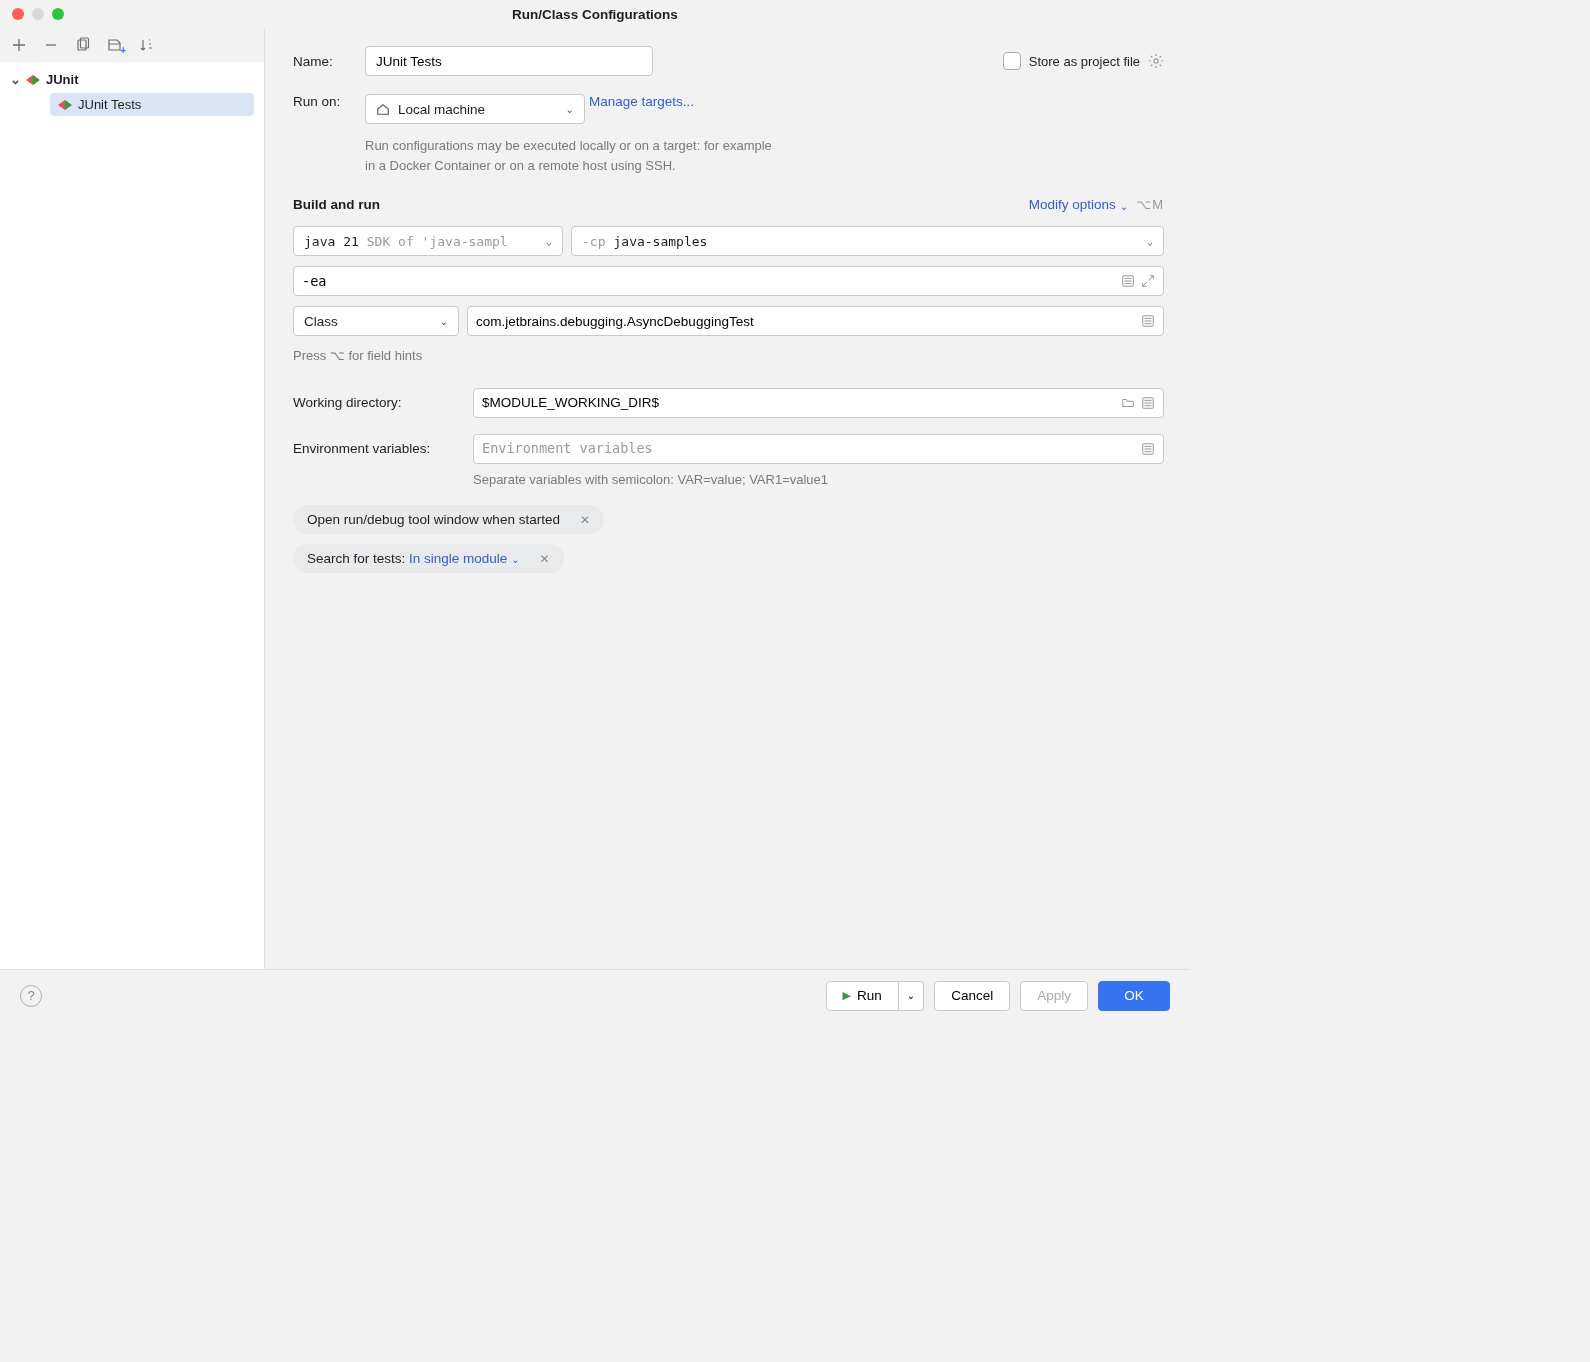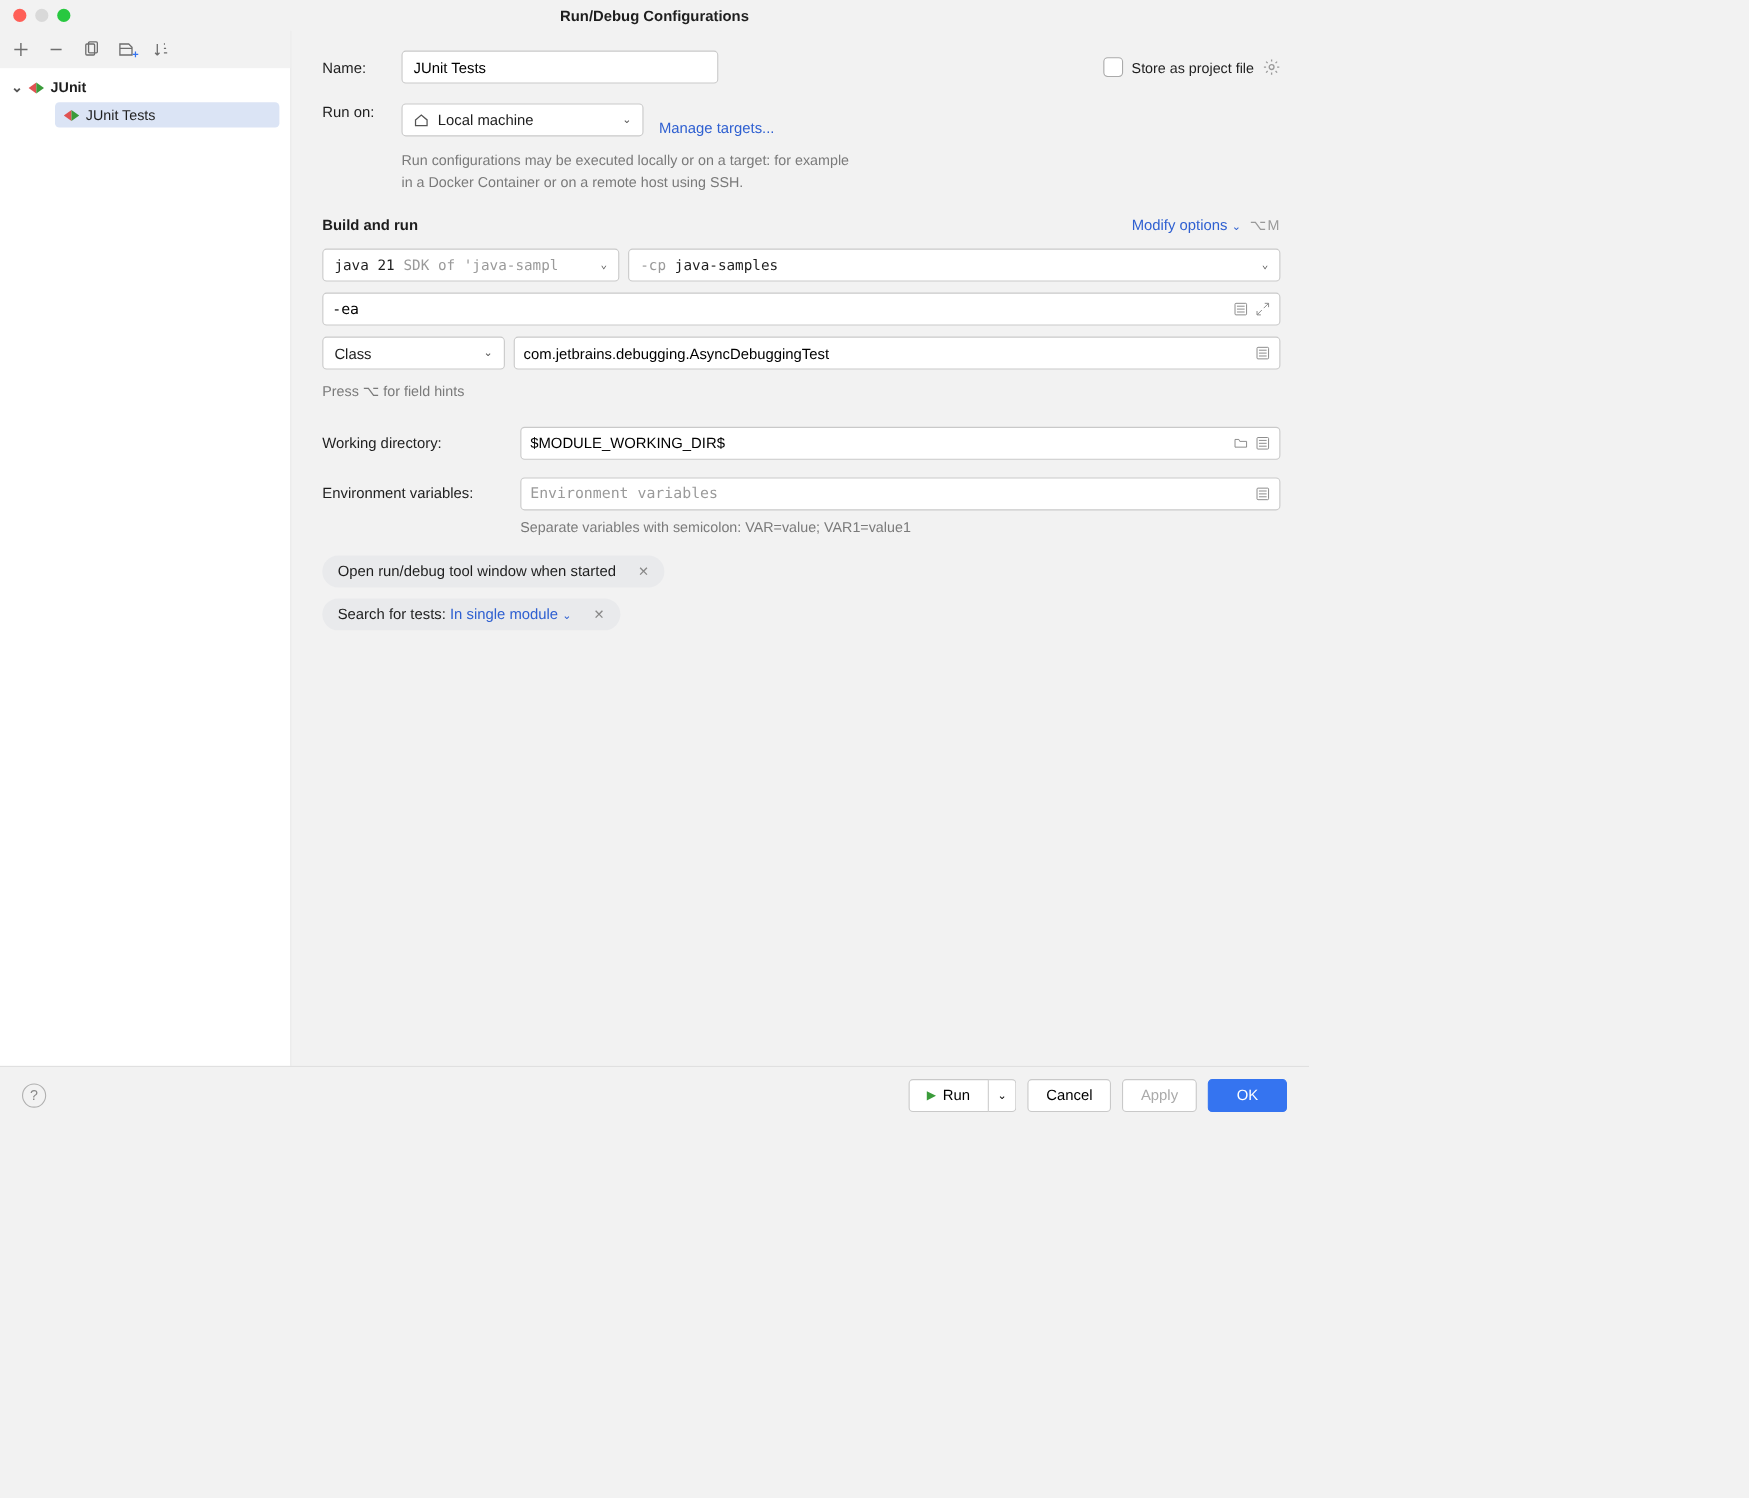--- a/index.html
+++ b/index.html
@@ -166,21 +166,21 @@
 </head>
 <body>
 
 <div class="window">
   <div class="titlebar">
     <div class="traffic-lights">
       <div class="tl red"></div>
       <div class="tl yellow"></div>
       <div class="tl green"></div>
     </div>
-    <div class="title">Run/Debug Configurations</div>
+    <div class="title">Run/Class Configurations</div>
   </div>
 
   <div class="body">
     <div class="sidebar">
       <div class="sidebar-toolbar">
         <span class="ticon">
           <svg width="16" height="16" viewBox="0 0 16 16">
               <path d="M8 2v12M2 8h12" stroke="currentColor" stroke-width="1.3"></path>
             </svg>
         </span>
@@ -240,21 +240,21 @@
                 <circle cx="8" cy="8" r="2.2" fill="none" stroke="currentColor" stroke-width="1.2"></circle>
                 <path d="M8 1v2M8 13v2M1 8h2M13 8h2M3 3l1.4 1.4M11.6 11.6L13 13M13 3l-1.4 1.4M4.4 11.6L3 13" stroke="currentColor" stroke-width="1.2"></path>
               </svg>
           </span>
         </div>
       </div>
 
       <div class="row" style="align-items:flex-start;">
         <span class="label">Run on:</span>
         <div style="flex:1;">
-          <div style="display:flex; gap:14px; align-items:flex-end;">
+          <div style="display:flex; gap:4px; align-items:flex-start;">
             <div class="sel" style="width:220px;">
               <span>
                 <svg width="14" height="14" viewBox="0 0 16 16">
                     <path d="M2 8l6-5 6 5v6H2z" fill="none" stroke="#555" stroke-width="1.3"></path>
                   </svg>
               </span>
               <span>Local machine</span>
               <span class="caret">⌄</span>
             </div>
             <a class="link">Manage targets...</a>

